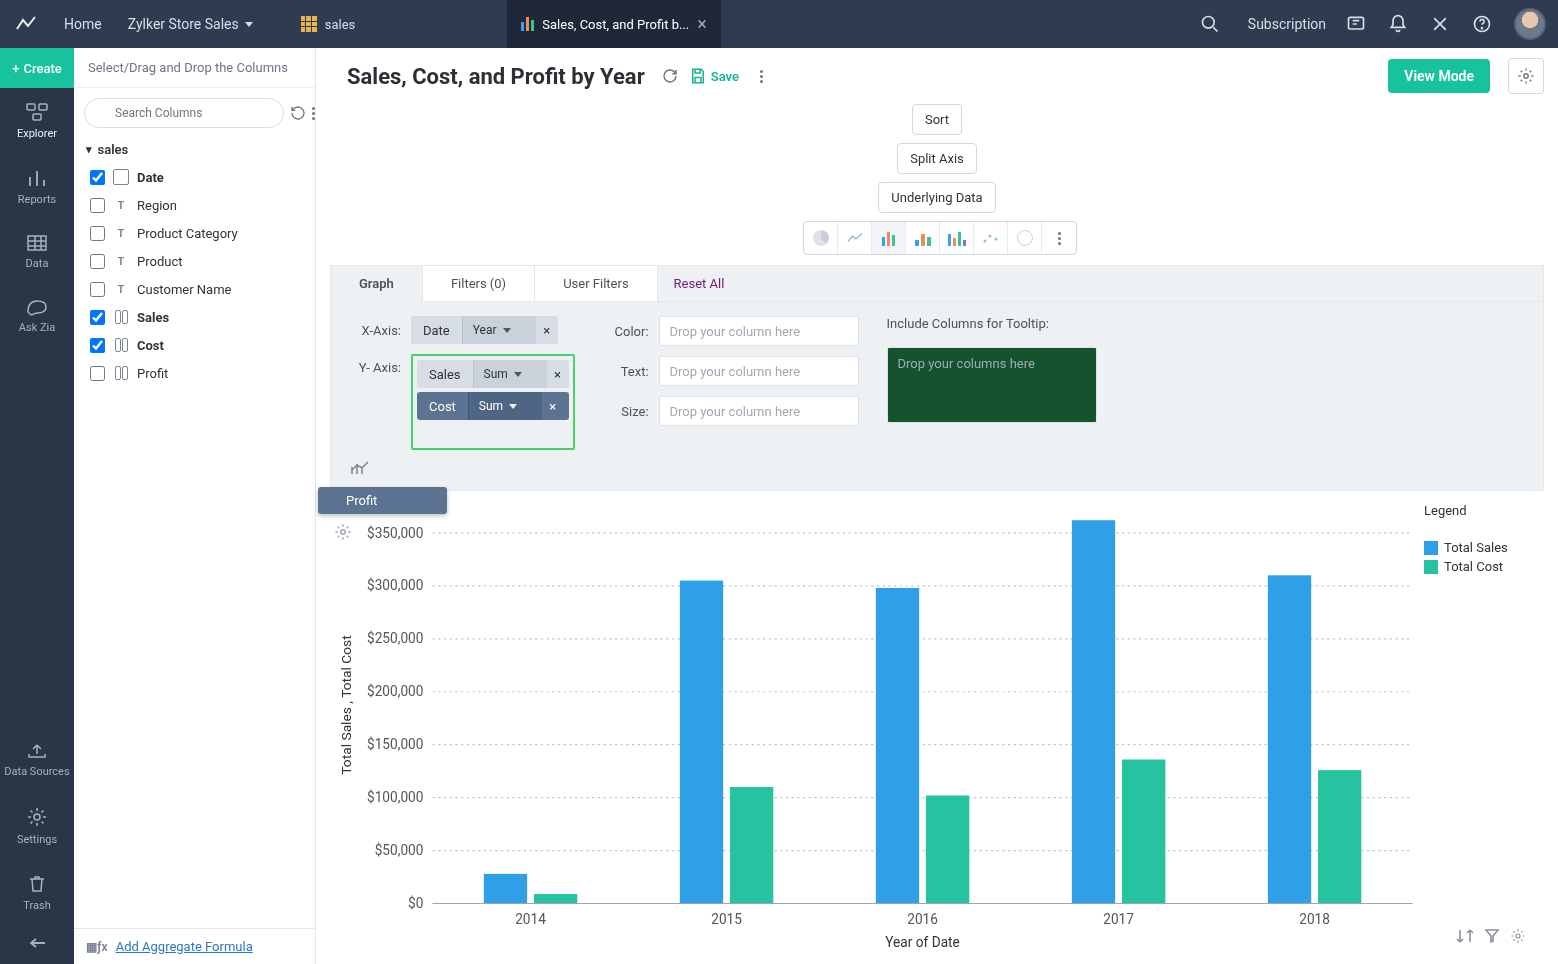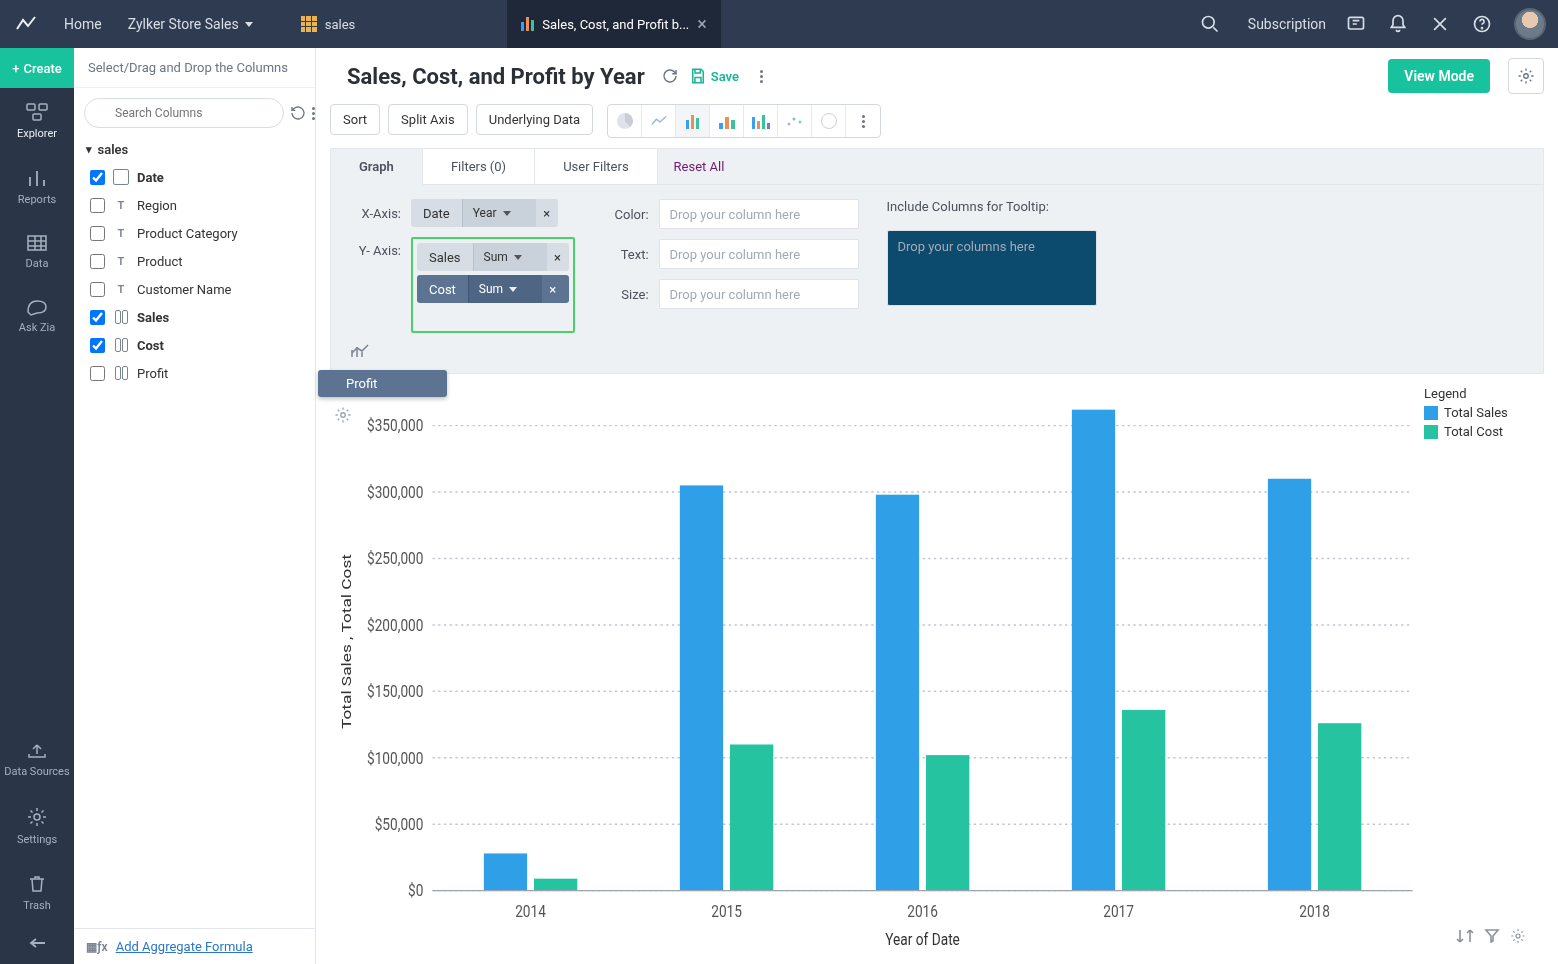--- a/index.html
+++ b/index.html
@@ -65,21 +65,21 @@
   .canvas{flex:1;background:#fff;display:flex;flex-direction:column;min-width:0;}
   .canvas-head{height:56px;display:flex;align-items:center;padding:0 14px;gap:10px;}
   .canvas-title{font-size:22px;font-weight:700;color:#2b2f36;margin-right:6px;margin-left:17px;}
   .ch-ic{color:#6c7584;cursor:pointer;display:flex;align-items:center;gap:4px;}
   .save-lk{color:#18b495;font-weight:600;display:flex;align-items:center;gap:4px;cursor:pointer;}
   .canvas-head .spacer{flex:1;}
   .view-btn{background:#18c29c;color:#fff;border:none;border-radius:4px;padding:9px 16px;font-size:14px;font-weight:600;cursor:pointer;}
   .gear-box{width:36px;height:36px;border:1px solid #d3d8df;border-radius:4px;display:flex;align-items:center;justify-content:center;cursor:pointer;margin-left:8px;color:#6c7584;}
 
   
-  .toolbar{display:flex;align-items:flex-start;gap:8px;padding:0 14px 10px;}
+  .toolbar{display:flex;align-items:center;gap:8px;padding:0 14px 10px;flex-direction:column;}
   .btn{border:1px solid #d3d8df;background:#fff;border-radius:4px;padding:7px 12px;font-size:13px;cursor:pointer;color:#333;}
   .chart-type-group{display:flex;border:1px solid #d3d8df;border-radius:4px;overflow:hidden;margin-left:6px;}
   .ct{width:34px;height:32px;display:flex;align-items:center;justify-content:center;cursor:pointer;border-right:1px solid #e6e9ee;}
   .ct:last-child{border-right:none;}
   .ct.active{background:#f3f5f8;}
   .ct .bars{display:flex;gap:2px;align-items:flex-end;height:16px;}
   .ct .bars span{width:3px;}
   .bars.v1 span:nth-child(1){height:9px;background:#3aa0ee;}
   .bars.v1 span:nth-child(2){height:14px;background:#e98f5b;}
   .bars.v1 span:nth-child(3){height:11px;background:#3ac398;}
@@ -111,32 +111,32 @@
   .pill .popt{background:#c9d1da;padding:0 10px;height:100%;display:flex;align-items:center;gap:6px;border-left:1px solid #b9c2cc;cursor:pointer;font-size:12px;min-width:74px;}
   .pill .px{width:22px;height:100%;display:flex;align-items:center;justify-content:center;cursor:pointer;color:#333;}
   .pill.blue{background:#5c7391;color:#fff;}
   .pill.blue .pname{color:#fff;}
   .pill.blue .popt{background:#4e6584;border-left:1px solid #41577a;color:#fff;}
   .pill.blue .px{color:#fff;}
   .yaxis-drop{border:2px solid #4ccf6b;border-radius:2px;padding:4px;}
   .dropzone{background:#fff;border:1px solid #dfe3e9;height:30px;min-width:200px;border-radius:2px;padding:0 10px;display:flex;align-items:center;color:#a3aab5;font-size:13px;}
   .tooltip-col{}
   .tooltip-col .tt-head{color:#4b525d;font-size:13px;margin-bottom:6px;}
-  .tt-drop{background:#0c4a6e;border:1px solid #dfe3e9;border-radius:2px;padding:8px 10px;color:#a3aab5;min-width:210px;min-height:76px;}
+  .tt-drop{background:#14532d;border:1px solid #dfe3e9;border-radius:2px;padding:8px 10px;color:#a3aab5;min-width:210px;min-height:76px;}
 
   
   .drag-chip{position:absolute;left:330px;top:346px;background:#5c7391;color:#fff;padding:6px 70px 6px 28px;border-radius:3px;font-size:13px;box-shadow:0 2px 4px rgba(0,0,0,.25);z-index:20;pointer-events:none;}
   .drag-handle{position:absolute;right:-18px;top:4px;font-size:14px;}
 
   
   .chart-wrap{flex:1;position:relative;margin:4px 14px 10px;display:flex;}
   .chart-gear{position:absolute;left:4px;top:28px;color:#9aa4b2;cursor:pointer;}
   .chart-svg-wrap{flex:1;position:relative;}
   .legend-box{width:120px;padding-top:8px;}
-  .legend-title{font-size:13px;color:#333;margin-bottom:4px;}
+  .legend-title{font-size:13px;color:#333;margin-bottom:22px;}
   .lg-item{display:flex;align-items:center;gap:6px;font-size:13px;color:#333;margin-bottom:4px;}
   .lg-sw{width:14px;height:14px;}
   .chart-footer{position:absolute;right:18px;bottom:10px;display:flex;gap:10px;color:#8a929e;}
 
   svg{display:block;}
   .tick-label{font-size:12px;fill:#555;}
   .axis-label{font-size:12px;fill:#333;}
   .ygrid{stroke:#bfc6cf;stroke-dasharray:2 3;stroke-width:1;}
 </style>
 </head>

